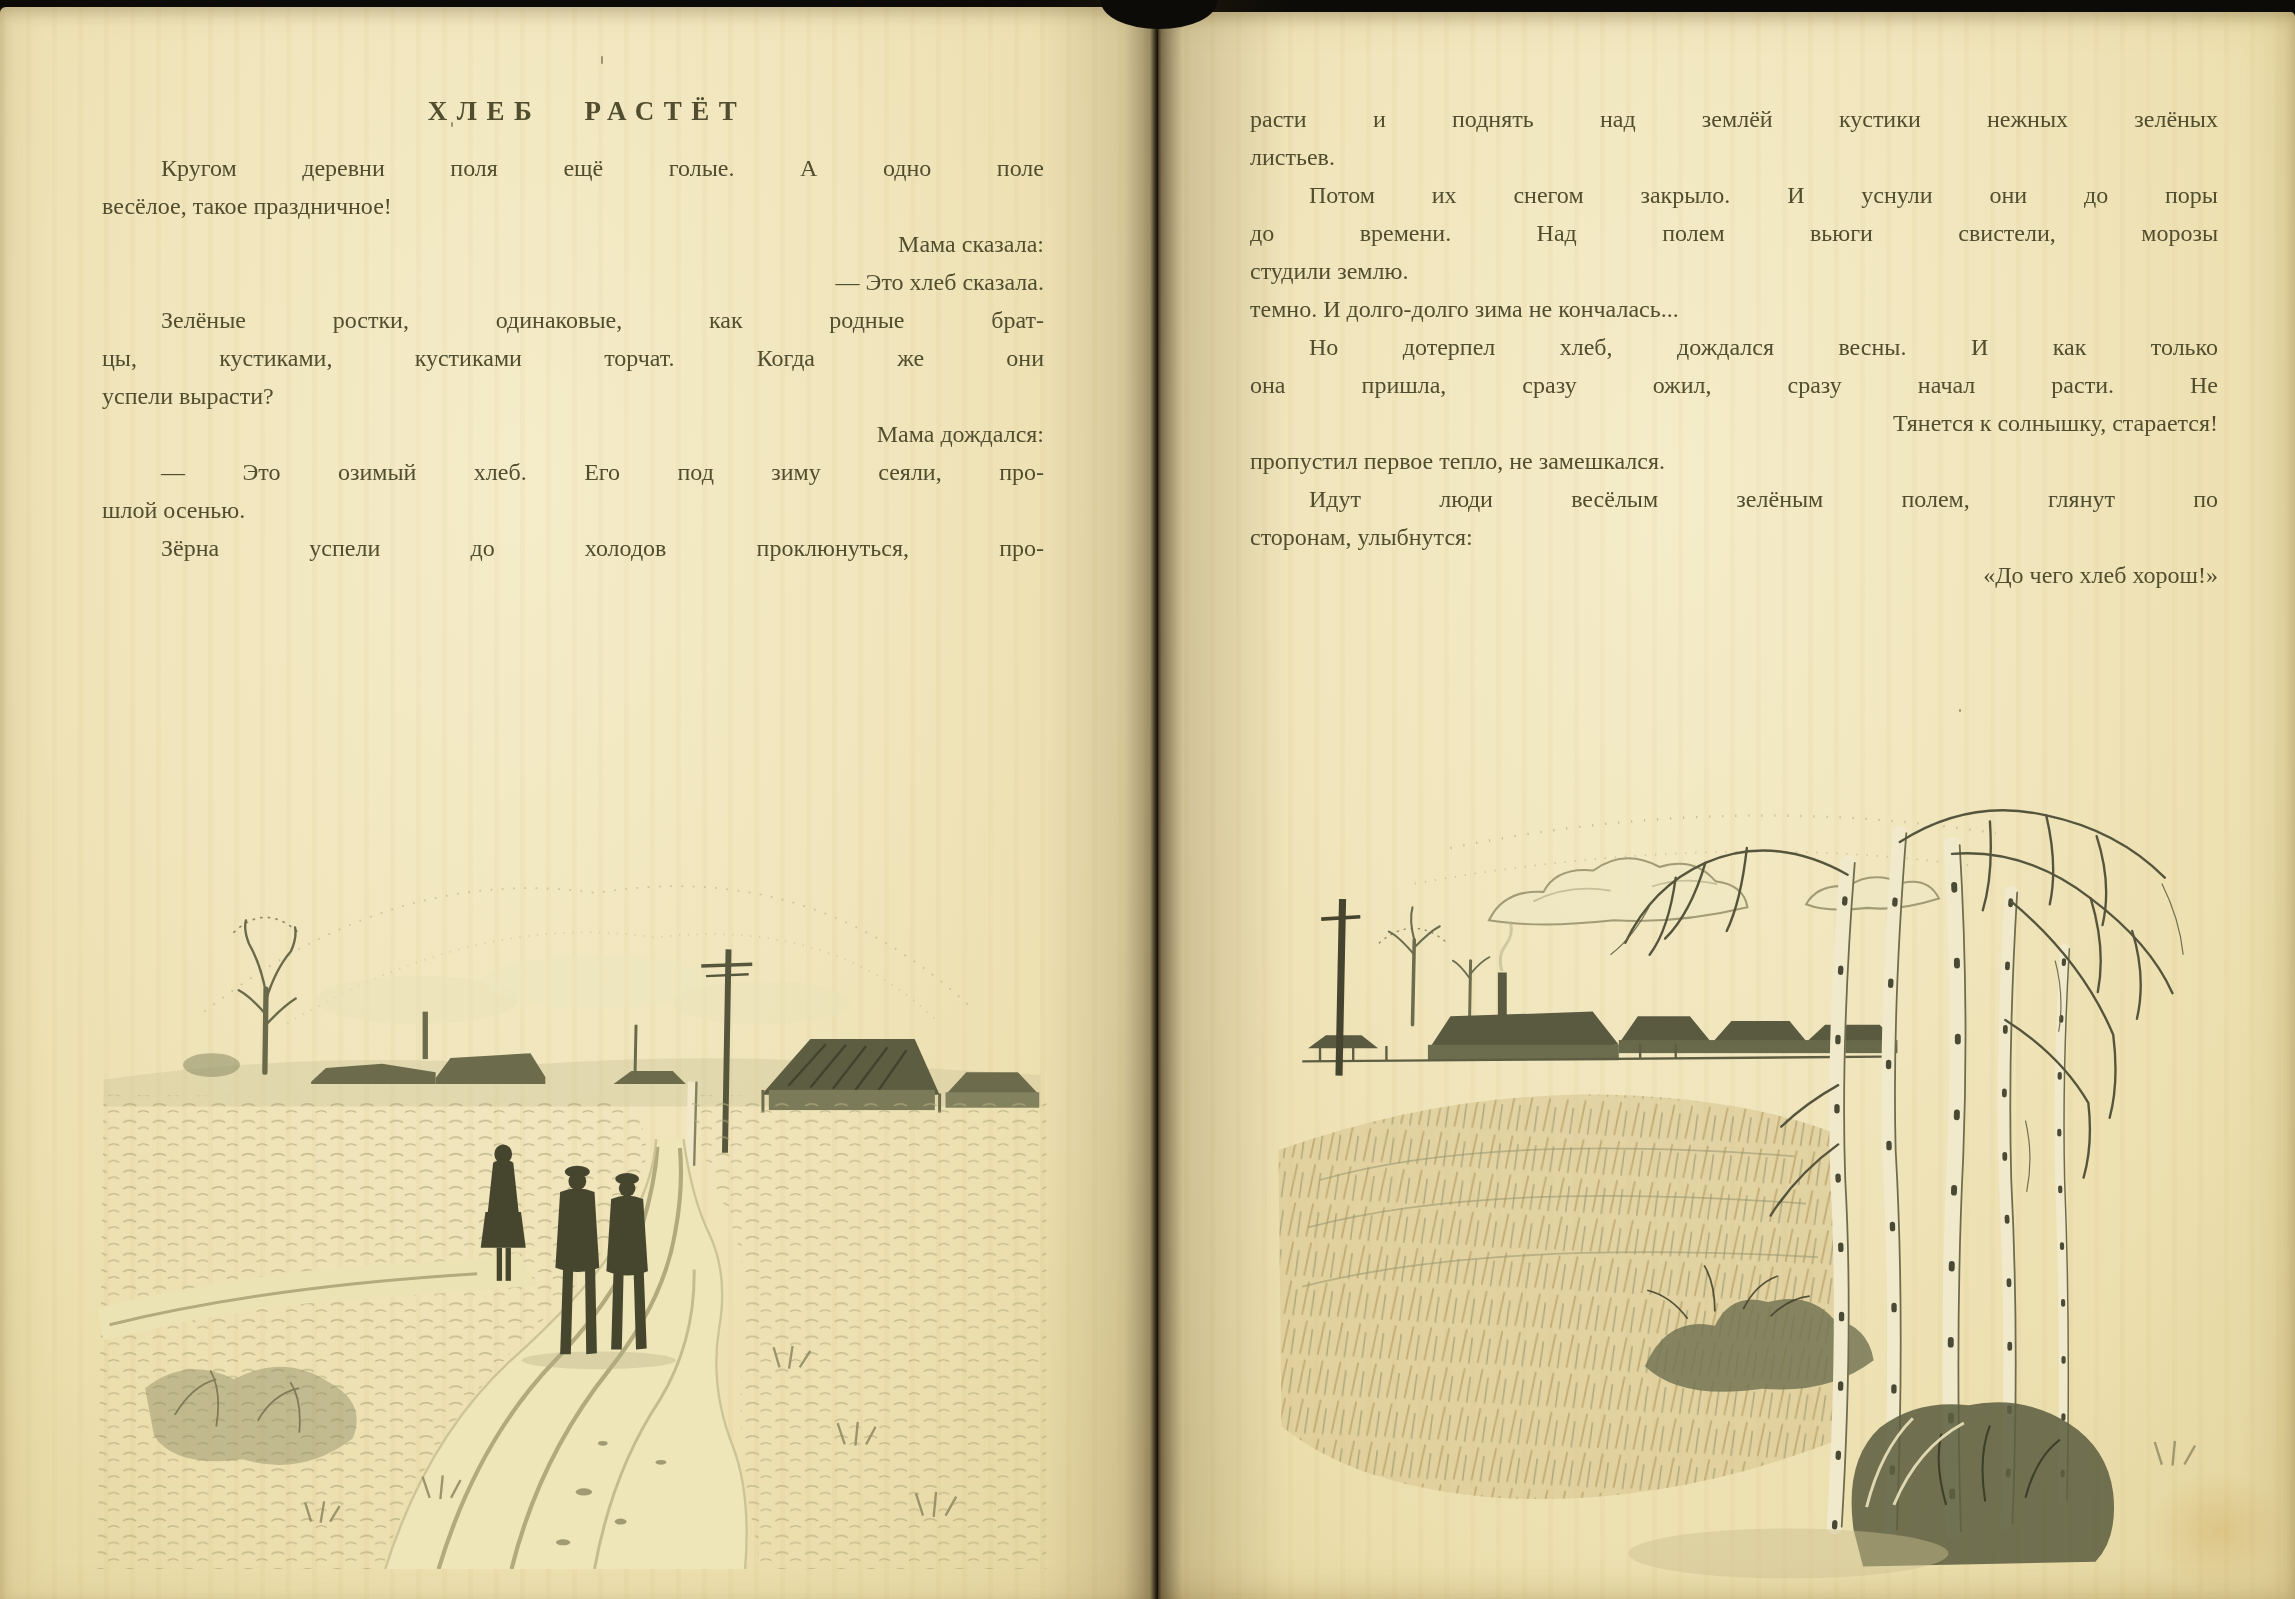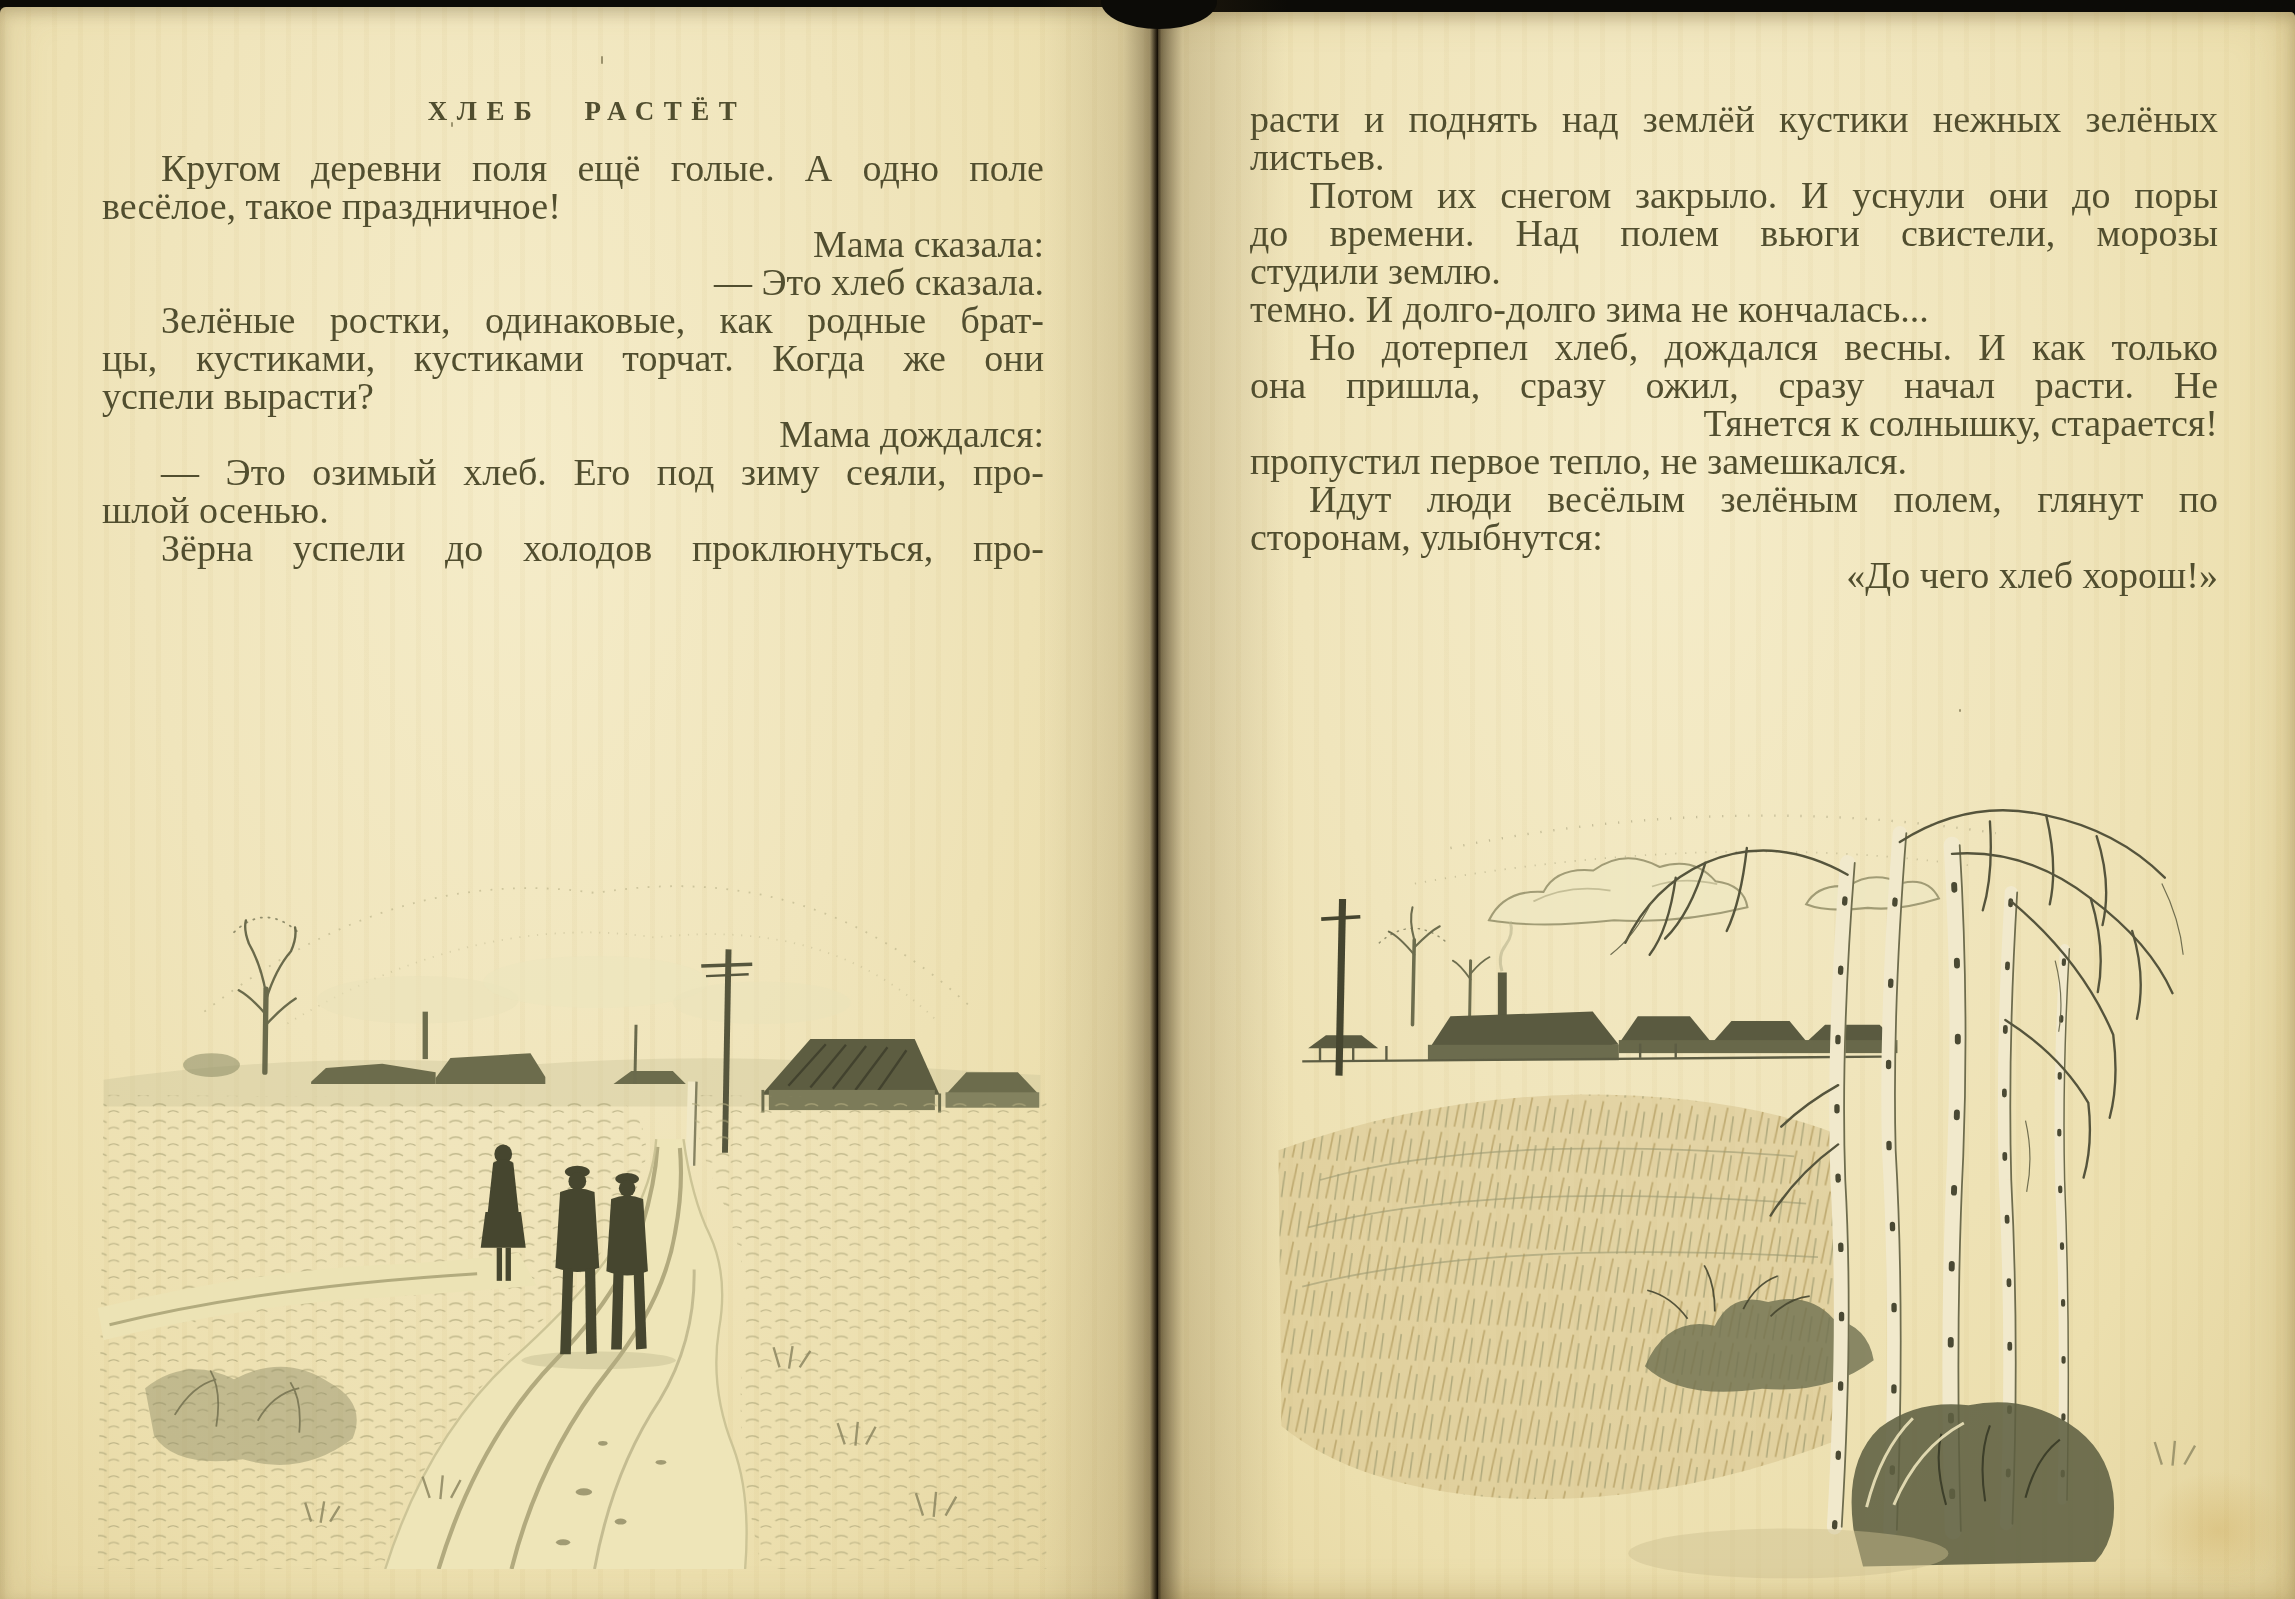--- a/index.html
+++ b/index.html
@@ -27,21 +27,21 @@
       rgba(88,66,28,0) 0%, rgba(88,66,28,.15) 34%, rgba(58,42,16,.42) 45%,
       rgba(22,15,5,.92) 47.6%, rgba(46,33,12,.55) 49.6%, rgba(88,66,28,.2) 58%, rgba(88,66,28,0) 100%);}
   .spine-notch{position:absolute;left:1101px;top:-26px;width:116px;height:55px;background:var(--bg);border-radius:50%;}
   .stain{position:absolute;left:2147px;top:1471px;width:142px;height:119px;pointer-events:none;
     background:radial-gradient(closest-side, rgba(187,137,38,.22), rgba(187,137,38,0));}
   .speck{position:absolute;background:#57502d;border-radius:1.2px;opacity:.55;}
 
   .title{position:absolute;left:104px;top:84px;width:942px;margin:12px;
     text-align:center;font-weight:bold;font-size:27px;letter-spacing:9.5px;word-spacing:27px;
     color:var(--ink);}
-  .textcol{position:absolute;color:var(--ink);font-size:38px;line-height:38px;}
+  .textcol{position:absolute;color:var(--ink);font-size:24px;line-height:38px;}
   .tc-left{left:102px;top:149px;width:942px;}
   .tc-right{left:1250px;top:100px;width:968px;}
   .ln{height:38px;overflow:visible;}
   .ln.fill{text-align:justify;text-align-last:justify;}
   .ln.end{text-align:left;font-family:Liberation Serif, serif;}
   .ln.ind{text-indent:59px;text-align:right;}
 
   .illo{position:absolute;}
   .illo svg{display:block;width:100%;height:100%;}
   .illo-left{left:62px;top:816px;width:1020px;height:753px;}

